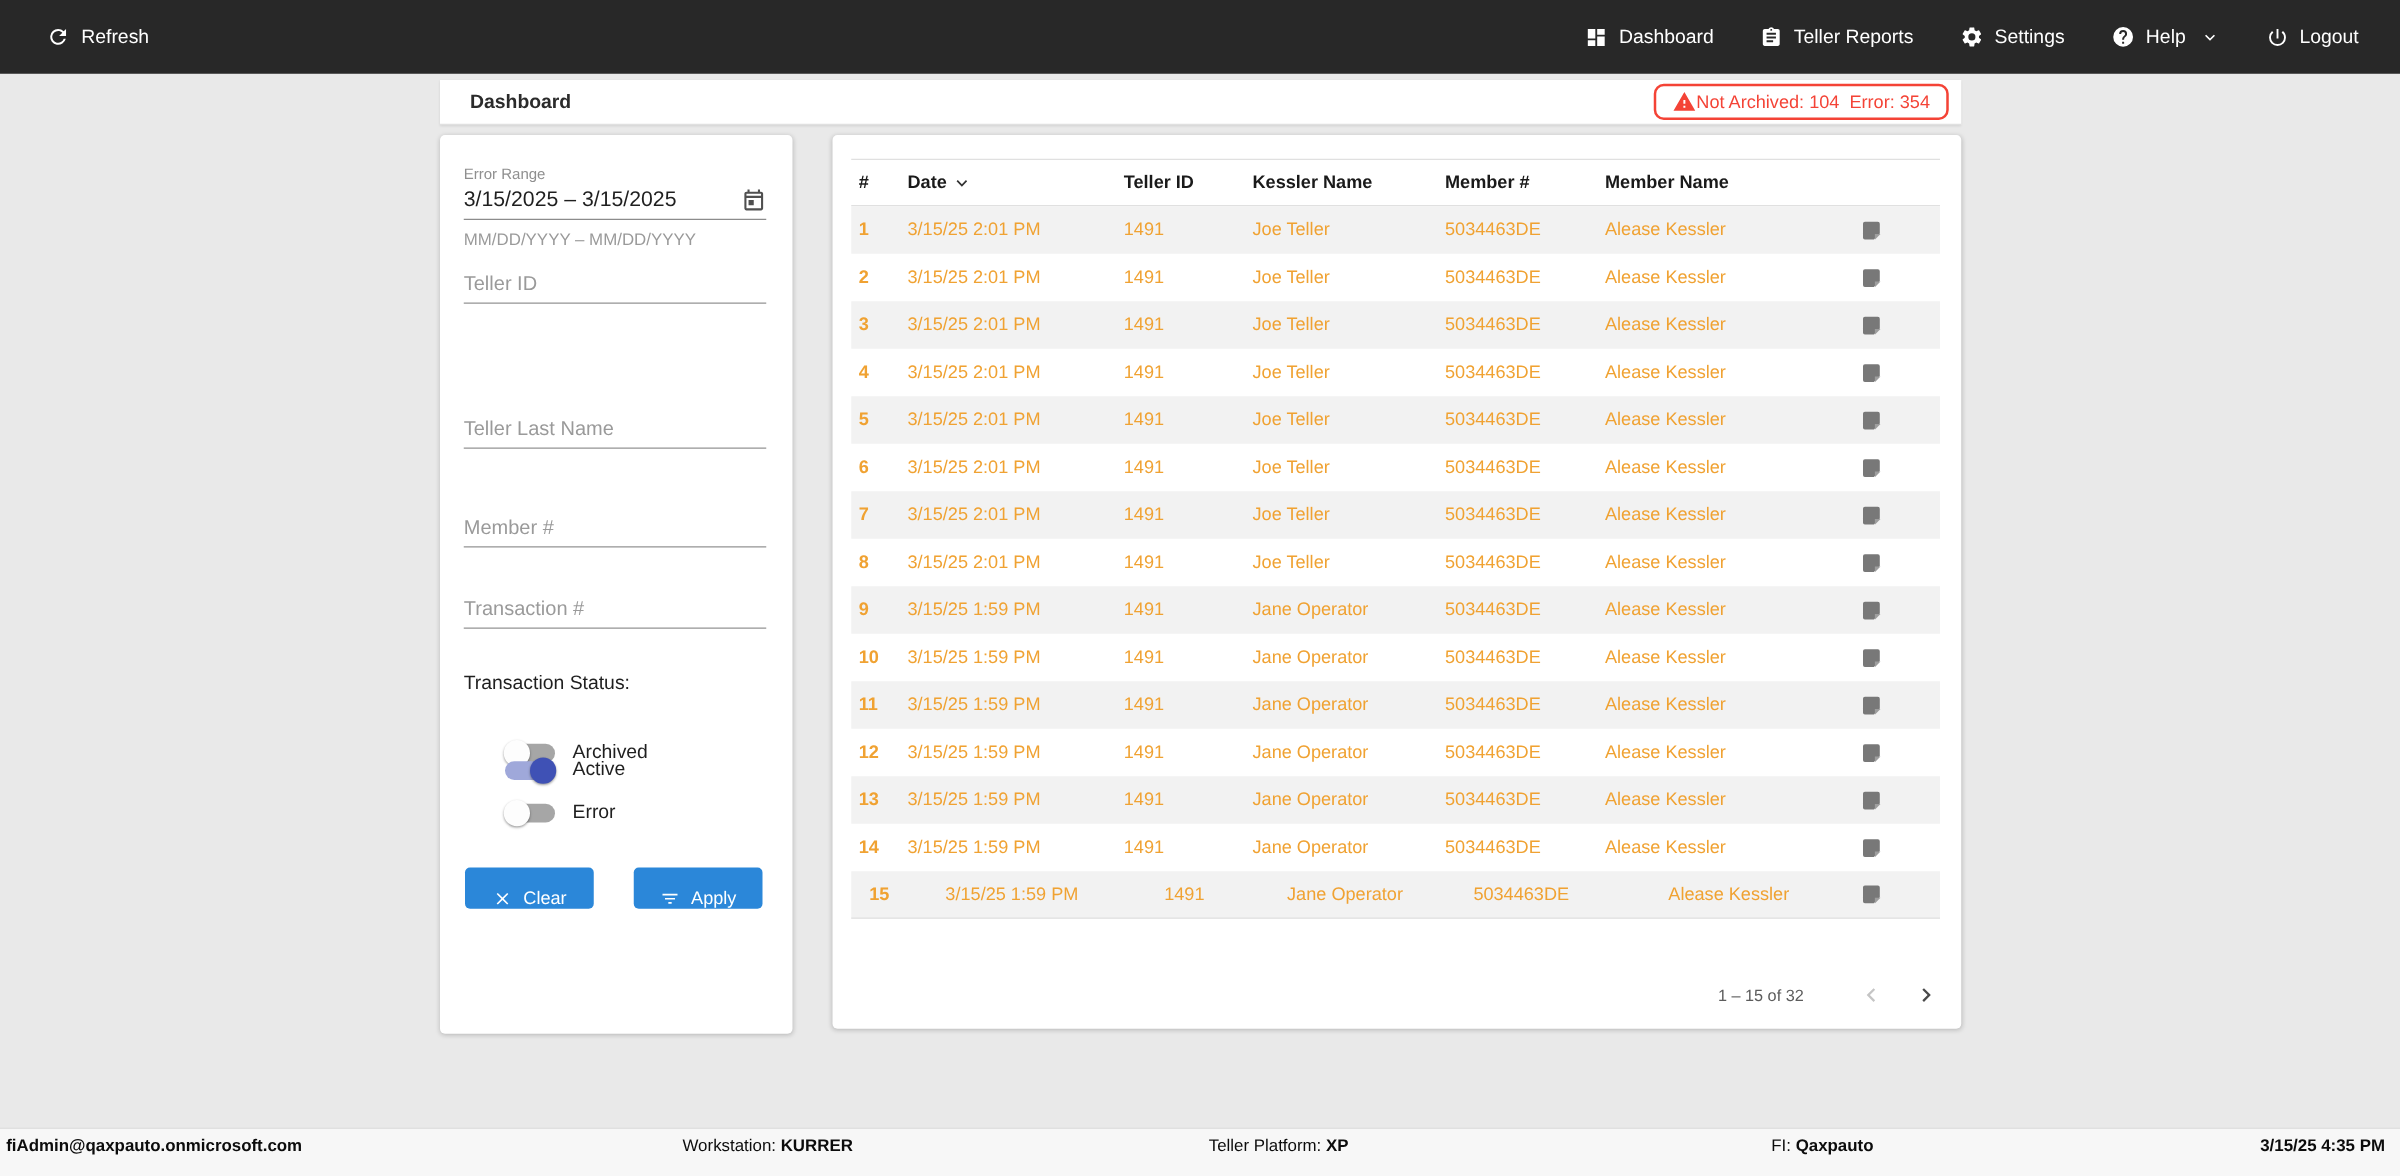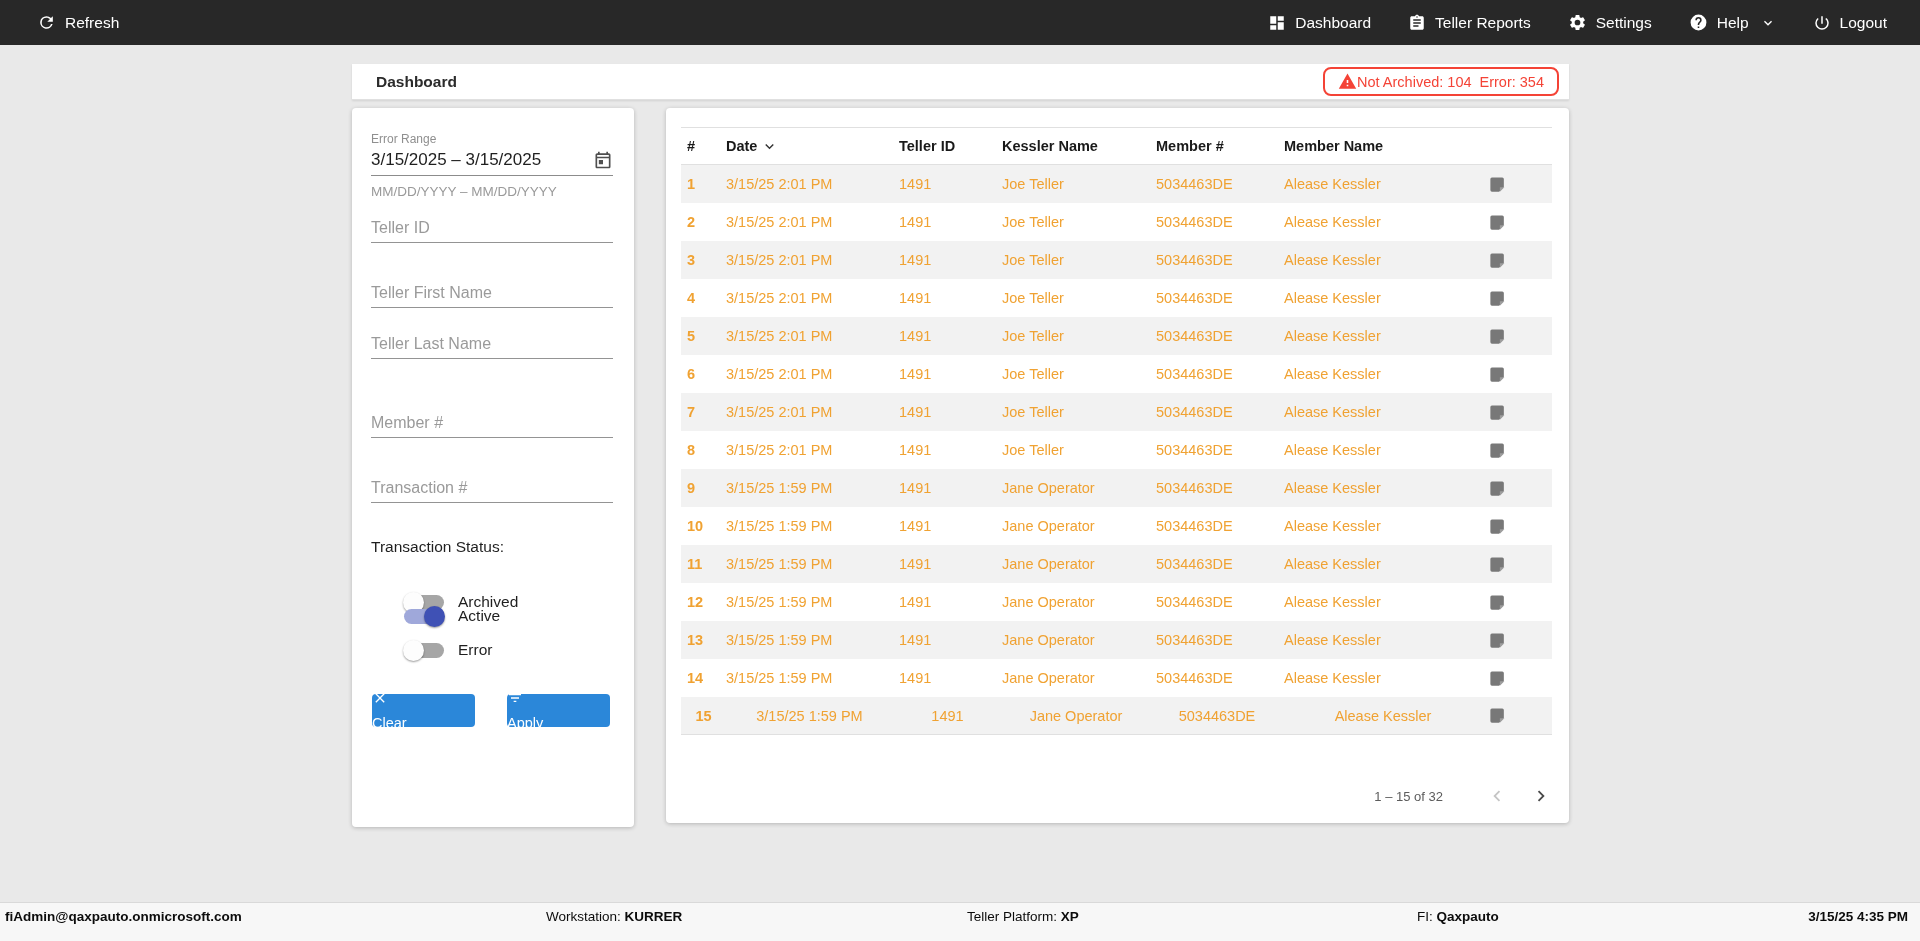--- a/index.html
+++ b/index.html
@@ -8,21 +8,21 @@
     font-family:"Liberation Sans", sans-serif;
     background:#e9e9e9;
     position:relative;
     overflow:hidden;
     color:#222;
   }
   svg { display:block; }
 
   
   .topnav {
-    position:absolute; left:0; top:0; width:1920px; height:45px;
+    position:absolute; left:0; top:0; width:1920px; height:59px;
     background:#282828; color:#fff;
     display:flex; align-items:center;
   }
   .nav-left { display:flex; align-items:center; gap:12px; padding-left:37px; cursor:pointer; }
   .nav-right { margin-left:auto; display:flex; align-items:center; gap:37px; padding-right:33px; }
   .nav-item { display:flex; align-items:center; gap:9px; font-size:15.5px; cursor:pointer; }
   .nav-item .chev { margin-left:2px; }
 
   
   .header-strip {
@@ -78,22 +78,22 @@
     position:absolute; top:-3px; left:-1px; width:21px; height:21px; border-radius:50%;
     background:#fdfdfd; box-shadow:0 1px 2px rgba(0,0,0,.4);
   }
   .switch.on .track { background:#9fa8da; }
   .switch.on .knob { left:auto; right:-1px; background:#3f51b5; }
   .toggle-row .tlabel { font-size:15.5px; color:#1f1f1f; }
 
   .btn {
     position:absolute; top:586px; width:103px; height:33px;
     background:#2b87d9; color:#fff; border:none; border-radius:4px;
-    display:flex; align-items:flex-start; justify-content:center; gap:9px;
-    font-family:"Liberation Sans", sans-serif; font-size:14.5px; cursor:pointer;flex-direction:column;
+    display:flex; align-items:flex-end; justify-content:center; gap:9px;
+    font-family:"Liberation Sans", sans-serif; font-size:14.5px; cursor:pointer;
   }
   .btn-clear{ left:20px; } .btn-apply{ left:155px; }
 
   
   .table-wrap { position:absolute; left:15px; top:19px; width:871px; }
   .trow { display:flex; align-items:center; height:38px; }
   .thead { border-top:1px solid #e0e0e0; border-bottom:1px solid #e0e0e0; font-weight:bold; font-size:14.5px; color:#1a1a1a; }
   .tbody .trow:nth-child(odd) { background:#f2f2f2; }
   .tbody .trow:last-child { border-bottom:1px solid #e0e0e0;text-align:center; }
   .cell { padding-left:6px; overflow:hidden; white-space:nowrap; }
@@ -207,21 +207,20 @@
     <span class="cal-btn">
       <svg width="20" height="20" viewBox="0 0 24 24">
           <path fill="#4f4f4f" d="M19 4h-1V2h-2v2H8V2H6v2H5c-1.1 0-2 .9-2 2v14c0 1.1.9 2 2 2h14c1.1 0 2-.9 2-2V6c0-1.1-.9-2-2-2zm0 16H5V10h14v10zM5 8V6h14v2H5zm2 4h5v5H7v-5z"></path>
         </svg>
     </span>
   </div>
   <div class="date-underline"></div>
   <div class="date-helper">MM/DD/YYYY – MM/DD/YYYY</div>
 
   <input class="ftext f1" placeholder="Teller ID" style="">
-  <input class="ftext f2" placeholder="Teller First Name" style="">
   <input class="ftext f3" placeholder="Teller Last Name" style="">
   <input class="ftext f4" placeholder="Member #" style="">
   <input class="ftext f5" placeholder="Transaction #" style="">
 
   <div class="status-label">Transaction Status:</div>
 
   <div class="toggle-row t1">
     <span class="switch">
         <span class="track"></span>
         <span class="knob"></span>

